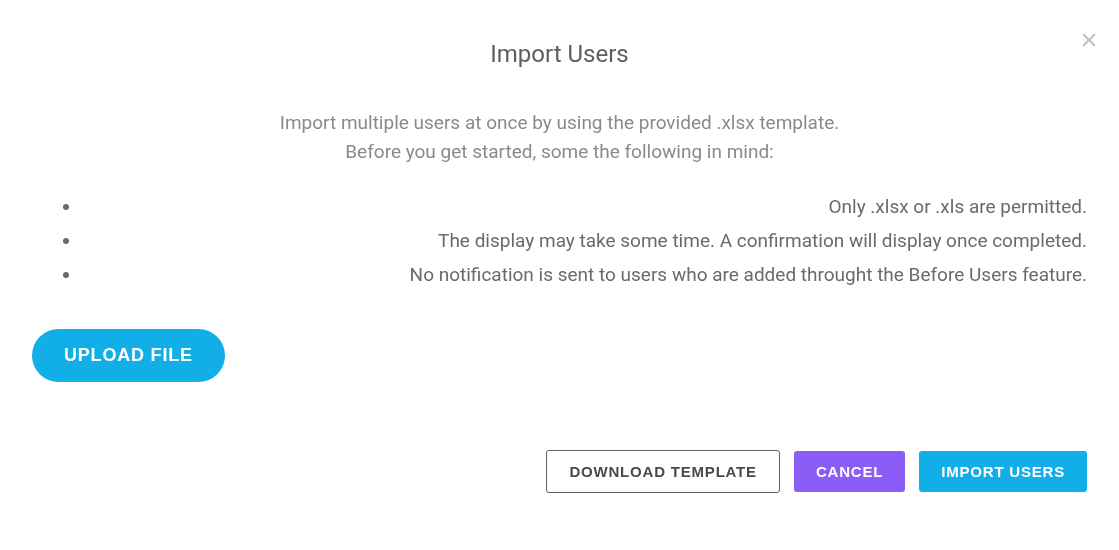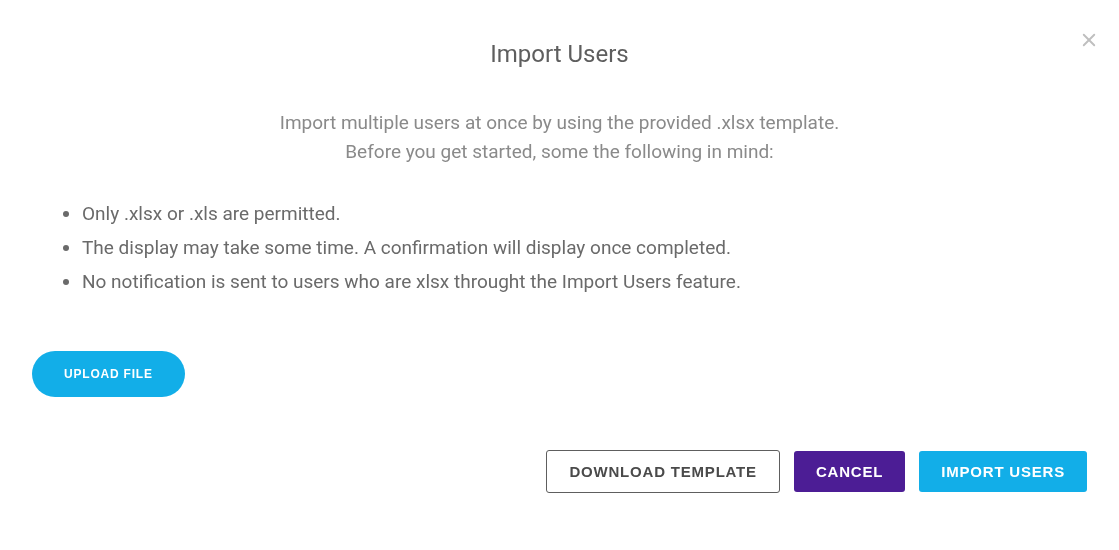--- a/index.html
+++ b/index.html
@@ -41,42 +41,43 @@
       font-weight: 400;
       color: #5e5e5e;
       margin-top: 10px;
       margin-bottom: 40px;
     }
     .intro {
       text-align: center;
       font-size: 19px;
       color: #8a8a8a;
       line-height: 1.55;
-      margin-bottom: 30px;
+      margin-bottom: 23px;
     }
     .intro-line {
       display: block;
     }
     .bullets {
       list-style: disc;
       padding-left: 50px;
-      margin-bottom: 52px;
+      margin-bottom: 37px;
+      text-align: right;
     }
     .bullets li {
       font-size: 19px;
       color: #6a6a6a;
       line-height: 1.8;
     }
     .upload-btn {
       background: #12aee8;
       color: #ffffff;
       border: none;
       border-radius: 30px;
       padding: 16px 32px;
-      font-size: 12px;
+      font-size: 18px;
       font-weight: 600;
       letter-spacing: 0.8px;
       cursor: pointer;
       margin-left: 0;
     }
     .footer {
       position: absolute;
       top: 450px;
       right: 32px;
       display: flex;
@@ -91,21 +92,21 @@
       cursor: pointer;
       border-radius: 3px;
       text-align: center;
     }
     .btn-outline {
       background: #ffffff;
       border: 1.5px solid #5e5e5e;
       color: #4a4a4a;
     }
     .btn-cancel {
-      background: #4c1d95;
+      background: #8b5cf6;
       border: none;
       color: #ffffff;
     }
     .btn-primary {
       background: #12aee8;
       border: none;
       color: #ffffff;
     }
   </style>
 </head>
@@ -123,21 +124,21 @@
   <h1 class="title">Import Users</h1>
 
   <div class="intro">
     <span class="intro-line">Import multiple users at once by using the provided .xlsx template.</span>
     <span class="intro-line">Before you get started, some the following in mind:</span>
   </div>
 
   <ul class="bullets">
     <li>Only .xlsx or .xls are permitted.</li>
     <li>The display may take some time. A confirmation will display once completed.</li>
-    <li>No notification is sent to users who are xlsx throught the Import Users feature.</li>
+    <li>No notification is sent to users who are added throught the Before Users feature.</li>
   </ul>
 
   <button class="upload-btn">UPLOAD FILE</button>
 
   <div class="footer">
     <button class="btn btn-outline">DOWNLOAD TEMPLATE</button>
     <button class="btn btn-cancel">CANCEL</button>
     <button class="btn btn-primary">IMPORT USERS</button>
   </div>
 

